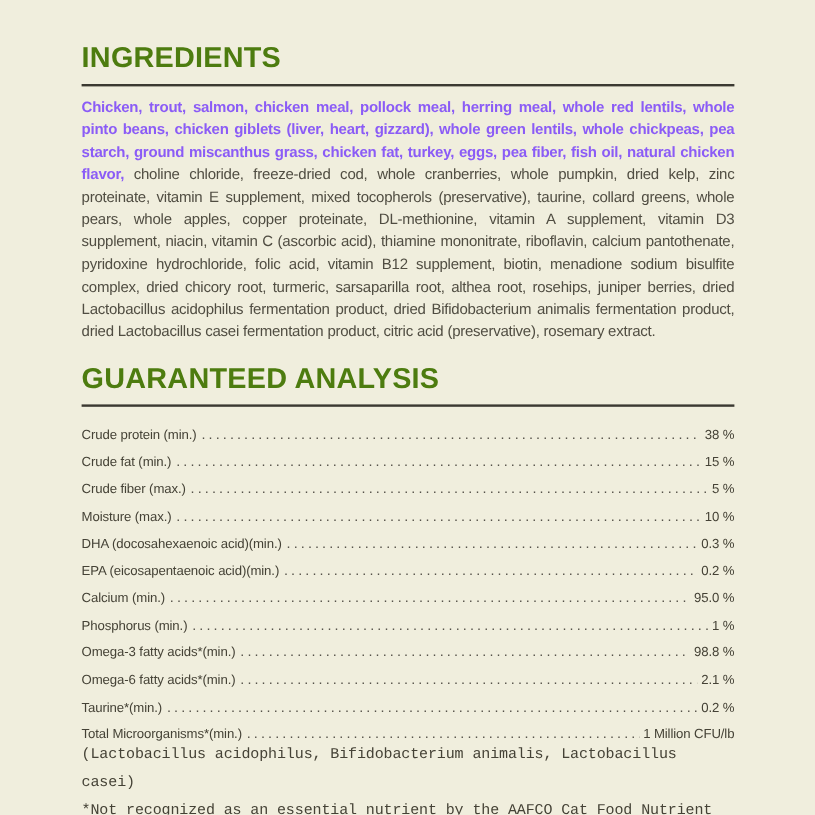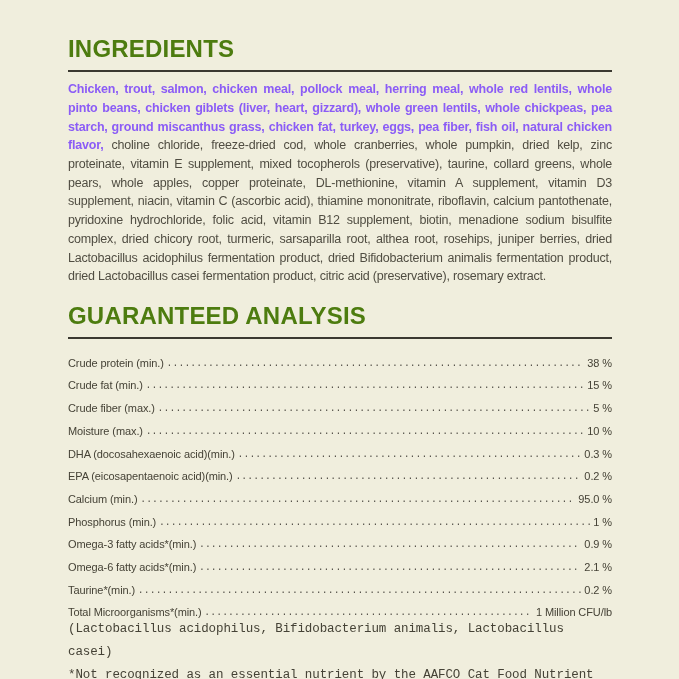--- a/index.html
+++ b/index.html
@@ -152,21 +152,21 @@
   <div class="ga-row">
     <span class="ga-label">Phosphorus (min.)</span>
     <span class="dots"></span>
     <span class="ga-value">1 %</span>
   </div>
 
 
   <div class="ga-row">
     <span class="ga-label">Omega-3 fatty acids*(min.)</span>
     <span class="dots"></span>
-    <span class="ga-value">0.9 %</span>
+    <span class="ga-value">98.8 %</span>
   </div>
 
   <div class="ga-row">
     <span class="ga-label">Omega-6 fatty acids*(min.)</span>
     <span class="dots"></span>
     <span class="ga-value">2.1 %</span>
   </div>
 
   <div class="ga-row">
     <span class="ga-label">Taurine*(min.)</span>

